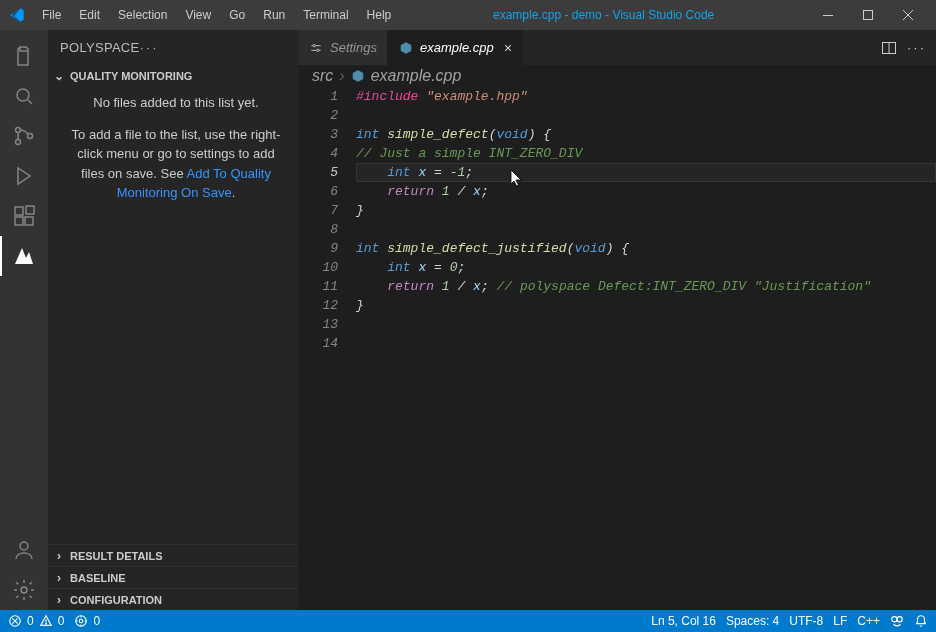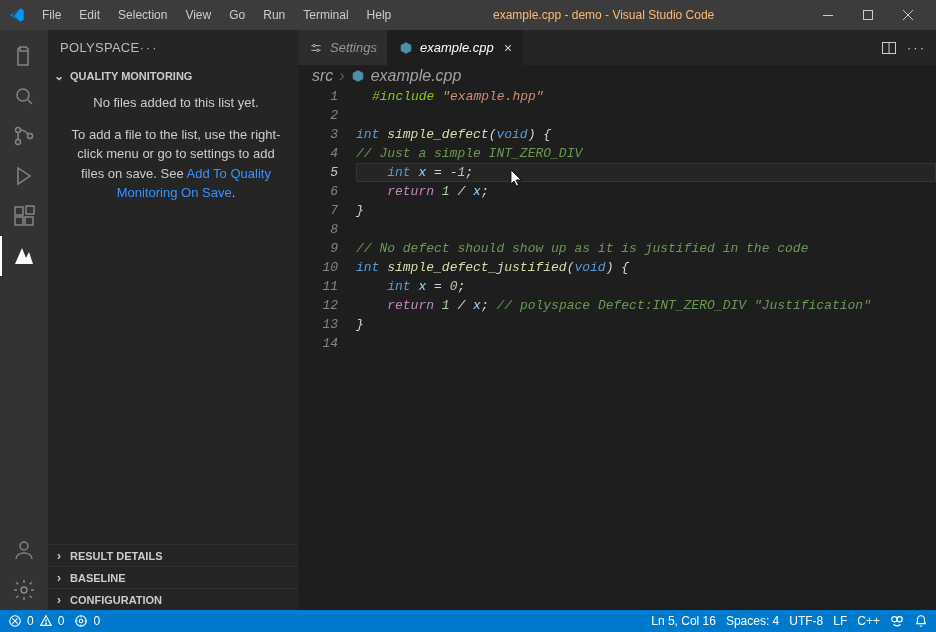--- a/index.html
+++ b/index.html
@@ -18,21 +18,21 @@
   background: #3c3c3c;
   display: flex;
   align-items: center;
   padding: 9px 8px;
   color: #cccccc;
   font-size: 12px;
 }
 .titlebar .app-icon { width: 18px; height: 18px; margin-right: 8px; display:flex; align-items:center; justify-content:center;}
 .titlebar .menu { display: flex; gap: 2px; }
 .titlebar .menu span { padding: 4px 8px; cursor: default; }
-.titlebar .title { flex: 1; text-align: center; color: #fdba74; }
+.titlebar .title { flex: 1; text-align: center; color: #0ea5e9; }
 .titlebar .win-controls { display: flex; gap: 0; }
 .titlebar .win-controls div { width: 40px; height: 30px; display:flex; align-items:center; justify-content:center; color:#ccc; }
 
 .main {
   display: flex;
   height: calc(100% - 30px - 22px);
 }
 .activitybar {
   width: 48px;
   background: #333333;
@@ -161,21 +161,21 @@
 .gutter div { height: 19px; }
 .gutter div.current { color: #c6c6c6; }
 .code {
   flex: 1;
   color: #d4d4d4;
   position: relative;
 }
 .code .line { height: 19px; white-space: pre; }
 .code .line.current { background: rgba(255,255,255,0.03); outline: 1px solid rgba(255,255,255,0.07); outline-offset: -1px;}
 
-.tk-pp { color: #84cc16; margin-left: 16px; }
+.tk-pp { color: #ec4899; }
 .tk-str { color: #ce9178; }
 .tk-comment { color: #6a9955; }
 .tk-type { color: #569cd6; }
 .tk-fn { color: #dcdcaa; }
 .tk-num { color: #b5cea8; }
 .tk-var { color: #9cdcfe; }
 .tk-op { color: #d4d4d4; }
 .tk-ctrl { color: #c586c0; }
 
 .mouse-cursor {
@@ -389,21 +389,20 @@
         </div>
       <div class="code" id="code">
         <div class="line"><span class="tk-pp">#include</span><span class="tk-op"> </span><span class="tk-str">"example.hpp"</span></div>
           <div class="line"></div>
           <div class="line"><span class="tk-type">int</span><span class="tk-op"> </span><span class="tk-fn">simple_defect</span><span class="tk-op">(</span><span class="tk-type">void</span><span class="tk-op">) {</span></div>
           <div class="line"><span class="tk-comment">// Just a simple INT_ZERO_DIV</span></div>
           <div class="line current"><span class="tk-op">    </span><span class="tk-type">int</span><span class="tk-op"> </span><span class="tk-var">x</span><span class="tk-op"> = </span><span class="tk-op">-</span><span class="tk-num">1</span><span class="tk-op">;</span></div>
           <div class="line"><span class="tk-op">    </span><span class="tk-ctrl">return</span><span class="tk-op"> </span><span class="tk-num">1</span><span class="tk-op"> / </span><span class="tk-var">x</span><span class="tk-op">;</span></div>
           <div class="line"><span class="tk-op">}</span></div>
           <div class="line"></div>
-          <div class="line"><span class="tk-comment">// No defect should show up as it is justified in the code</span></div>
           <div class="line"><span class="tk-type">int</span><span class="tk-op"> </span><span class="tk-fn">simple_defect_justified</span><span class="tk-op">(</span><span class="tk-type">void</span><span class="tk-op">) {</span></div>
           <div class="line"><span class="tk-op">    </span><span class="tk-type">int</span><span class="tk-op"> </span><span class="tk-var">x</span><span class="tk-op"> = </span><span class="tk-num">0</span><span class="tk-op">;</span></div>
           <div class="line"><span class="tk-op">    </span><span class="tk-ctrl">return</span><span class="tk-op"> </span><span class="tk-num">1</span><span class="tk-op"> / </span><span class="tk-var">x</span><span class="tk-op">; </span><span class="tk-comment">// polyspace Defect:INT_ZERO_DIV "Justification"</span></div>
           <div class="line"><span class="tk-op">}</span></div>
           <div class="line"></div>
           <div class="mouse-cursor">
           <svg width="14" height="20" viewBox="0 0 14 20">
               <path d="M1 1l0 14 3-3 2.5 5 2-1-2.5-5 5 0z" fill="#fff" stroke="#000" stroke-width="0.8"></path>
             </svg>
         </div>

